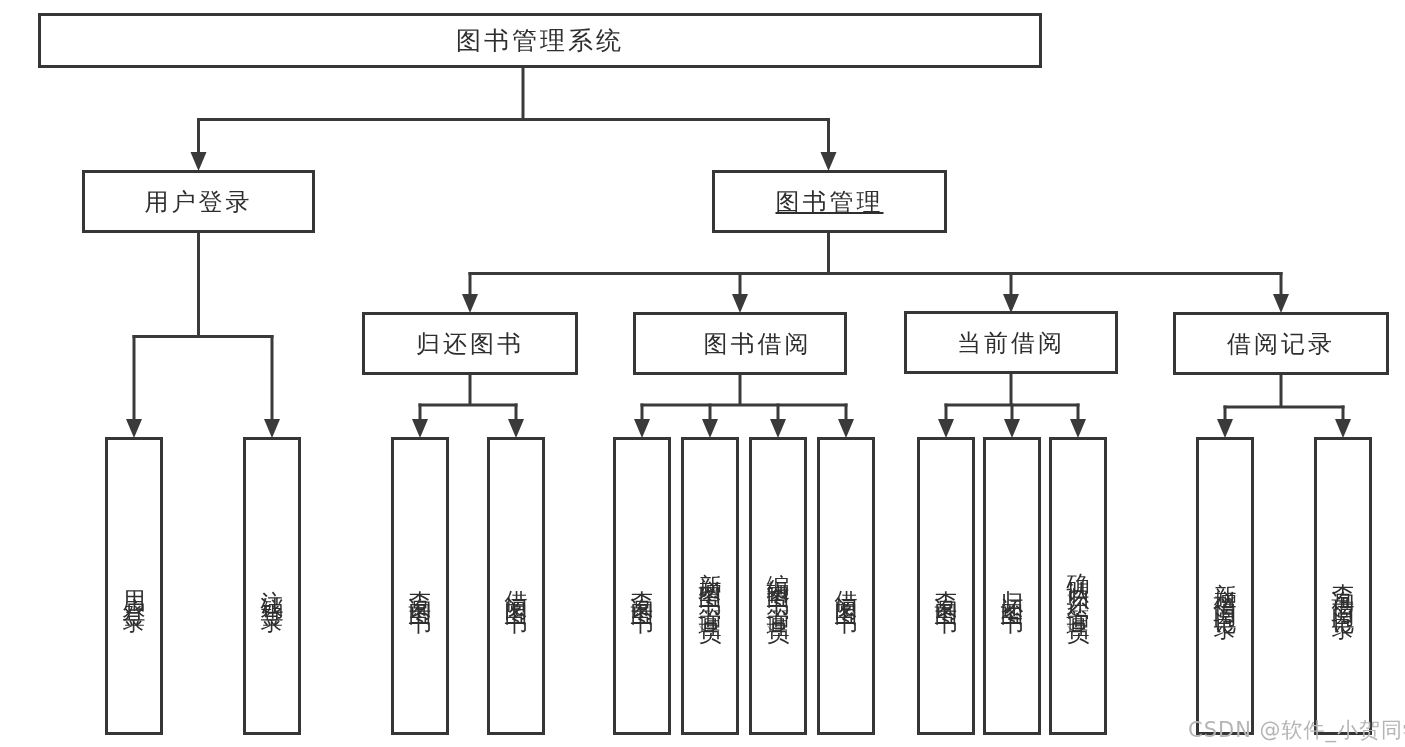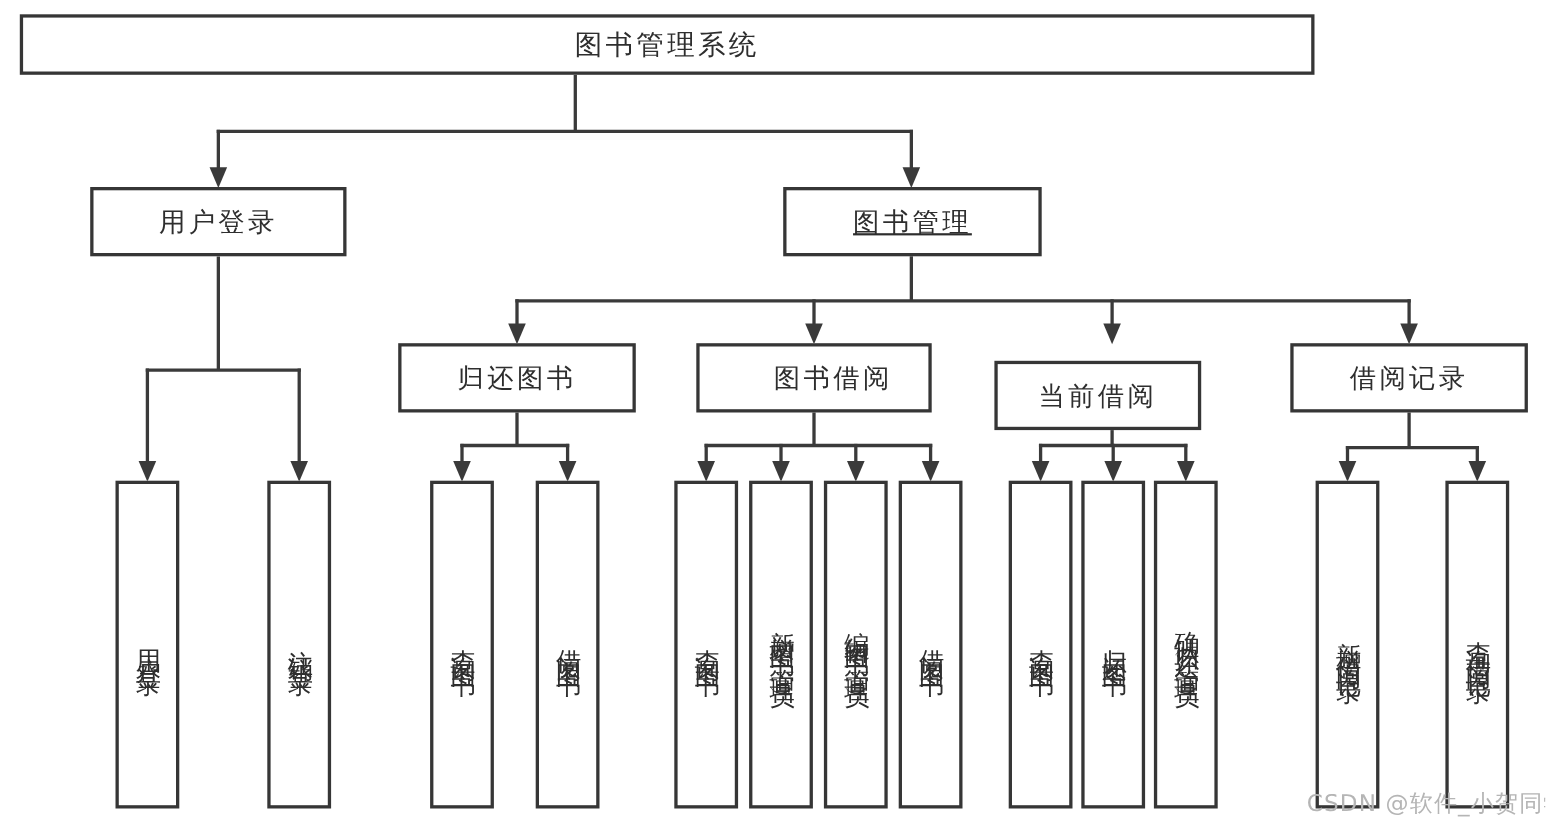--- a/index.html
+++ b/index.html
@@ -113,28 +113,28 @@
     <g>
       <line x1="1281" y1="374" x2="1281" y2="407"></line>
       <line x1="1223.5" y1="407" x2="1344.5" y2="407"></line>
       <line x1="1225" y1="405.5" x2="1225" y2="429"></line>
       <polygon points="1217,419 1233,419 1225,438" fill="#3a3a3a" stroke="none"></polygon>
       <line x1="1343" y1="405.5" x2="1343" y2="429"></line>
       <polygon points="1335,419 1351,419 1343,438" fill="#3a3a3a" stroke="none"></polygon>
     </g>
   </svg>
 
-  <div class="node h root" style="left:18px;top:13px;width:1177px;height:55px;">图书管理系统</div>
+  <div class="node h root" style="left:38px;top:13px;width:1004px;height:55px;">图书管理系统</div>
 
   <div class="node h" style="left:82px;top:170px;width:233px;height:63px;">用户登录</div>
   <div class="node h" style="left:712px;top:170px;width:235px;height:63px;text-decoration:underline;">图书管理</div>
 
   <div class="node h" style="left:362px;top:312px;width:216px;height:63px;">归还图书</div>
   <div class="node h" style="left:633px;top:312px;width:214px;height:63px;padding-left:35px;">图书借阅</div>
-  <div class="node h" style="left:904px;top:328px;width:188px;height:63px;">当前借阅</div>
+  <div class="node h" style="left:904px;top:311px;width:214px;height:63px;">当前借阅</div>
   <div class="node h" style="left:1173px;top:312px;width:216px;height:63px;">借阅记录</div>
 
   <div class="node leaf" style="left:105px;top:437px;width:58px;height:298px;">用户登录</div>
   <div class="node leaf" style="left:243px;top:437px;width:58px;height:298px;">注销登录</div>
 
   <div class="node leaf" style="left:391px;top:437px;width:58px;height:298px;">查询图书</div>
   <div class="node leaf" style="left:487px;top:437px;width:58px;height:298px;">借阅图书</div>
 
   <div class="node leaf" style="left:613px;top:437px;width:58px;height:298px;">查询图书</div>
   <div class="node leaf" style="left:681px;top:437px;width:58px;height:298px;">新增图书（管理员）</div>

